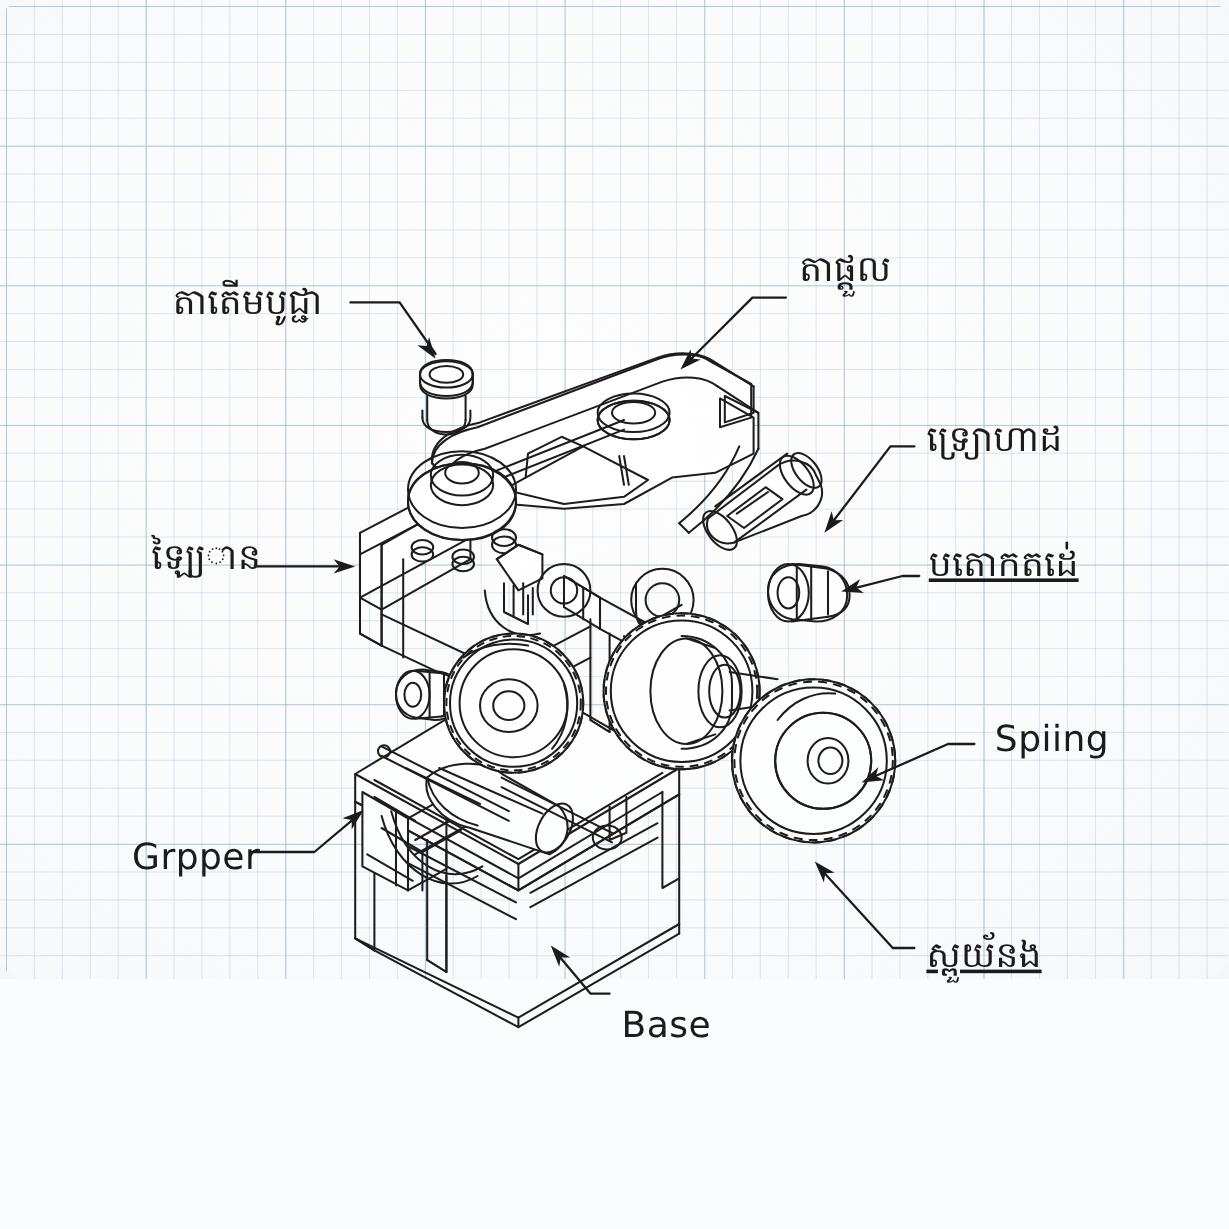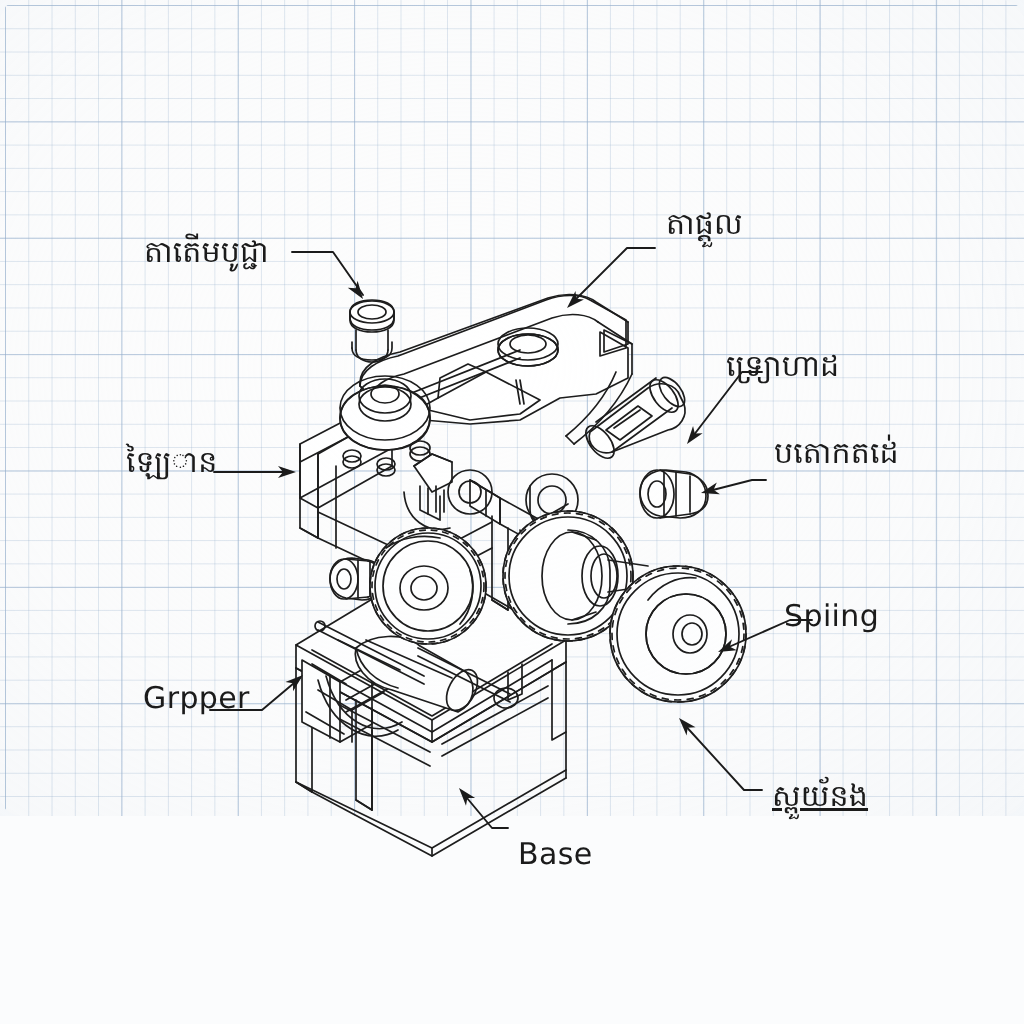--- a/index.html
+++ b/index.html
@@ -353,22 +353,22 @@
           <path d="M 0 0 L -18 -6 L -13 0 L -18 6 Z" transform="translate(459,788) rotate(-130)"></path>
         </g>
     </g>
     </svg>
 
     <div id="paper-tint"></div>
 
   <div id="labels">
       <div class="lbl km" style="left: 144px; top: 238px;">តាតើមបូជ្ជា</div>
       <div class="lbl km" style="left: 666px; top: 210px;">តាផ្តួល</div>
-      <div class="lbl km" style="left: 726px; top: 352px; font-family: Liberation Serif, serif;">ទ្រ្យោហាដ</div>
-      <div class="lbl km" style="left: 774px; top: 439px;">បតោកតដេ់</div>
-      <div class="lbl km" style="left: 126px; top: 450px; font-family: Liberation Mono, monospace;">ឡៃ្យាន</div>
-      <div class="lbl en" style="left: 784px; top: 602px; text-align: center;">Spiing</div>
-      <div class="lbl en" style="left: 110px; top: 684px; margin-left: 33px;">Grpper</div>
+      <div class="lbl km" style="left: 772px; top: 352px; font-family: Liberation Serif, serif;">ទ្រ្យោហាដ</div>
+      <div class="lbl km" style="left: 774px; top: 456px; text-decoration: underline;">បតោកតដេ់</div>
+      <div class="lbl km" style="left: 126px; top: 450px;">ឡៃ្យាន</div>
+      <div class="lbl en" style="left: 829px; top: 602px; text-align: center;">Spiing</div>
+      <div class="lbl en" style="left: 110px; top: 700px;">Grpper</div>
       <div class="lbl km" style="left: 772px; top: 782px; text-decoration: underline;">ស្ពួយ័នង</div>
       <div class="lbl en" style="left: 518px; top: 840px;">Base</div>
     </div>
 
 </div>
 
 </body></html>

